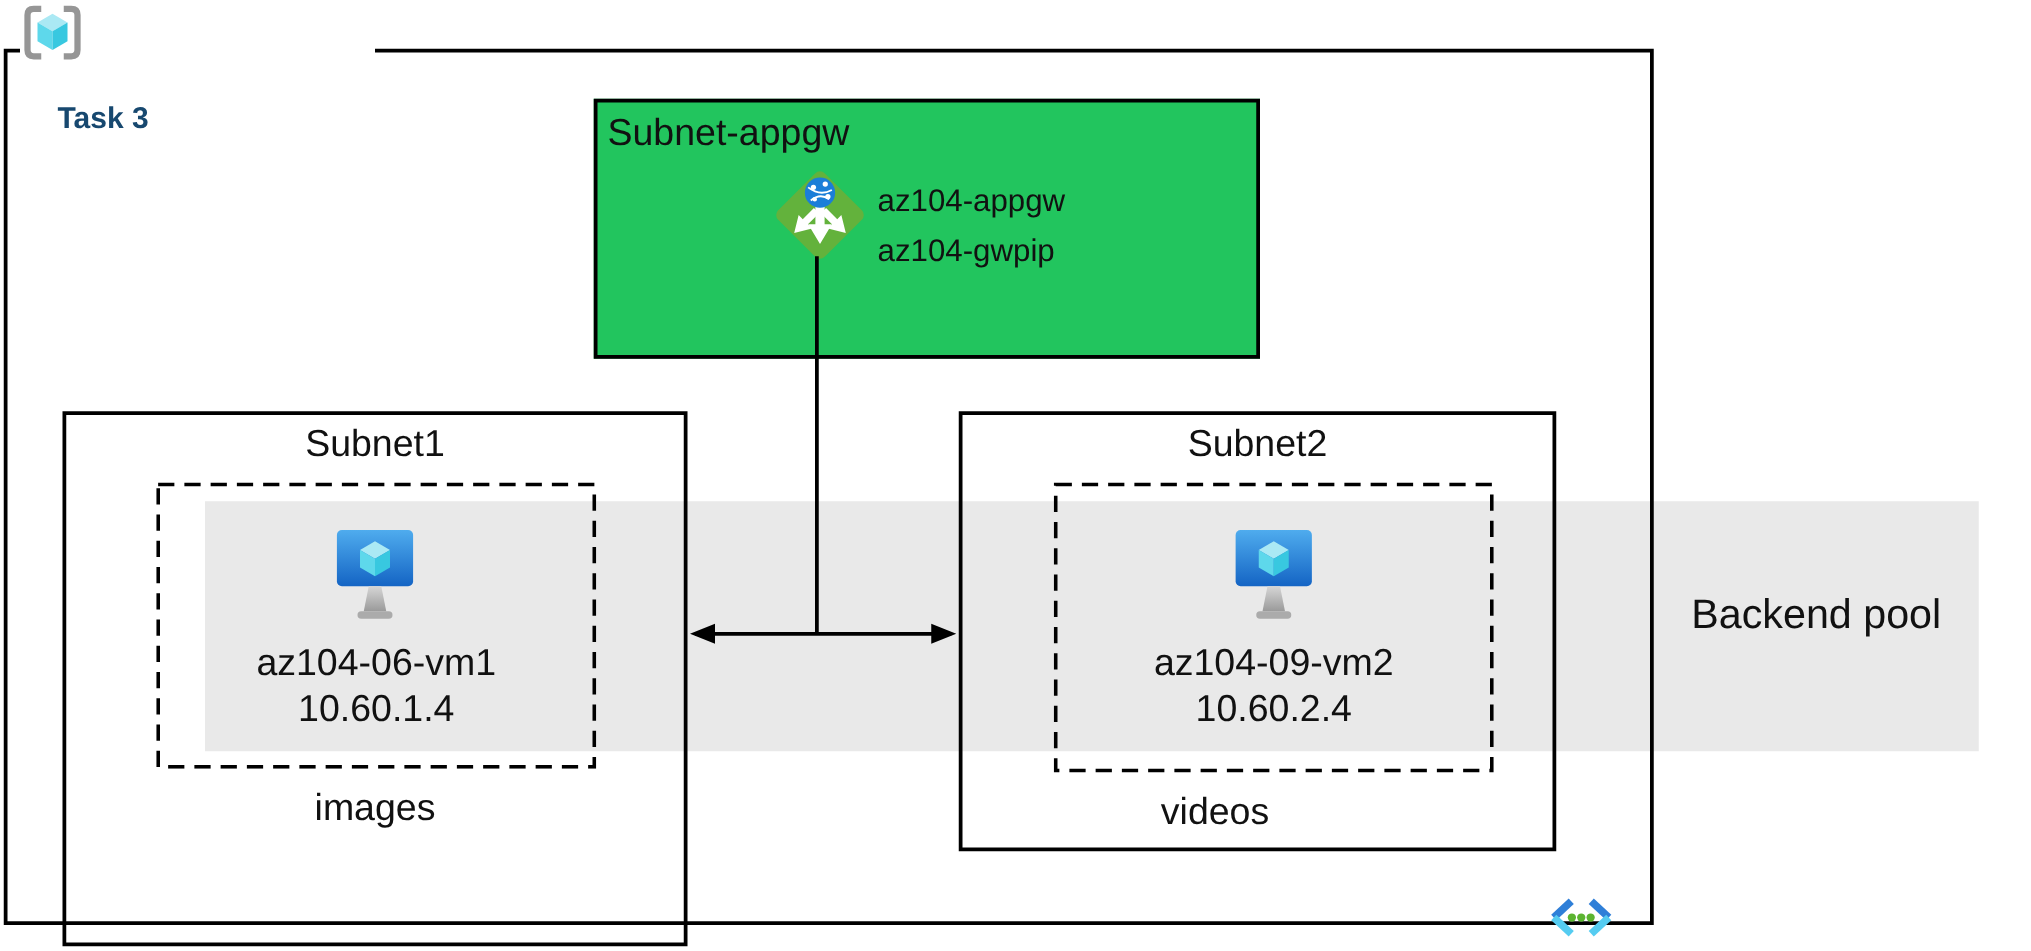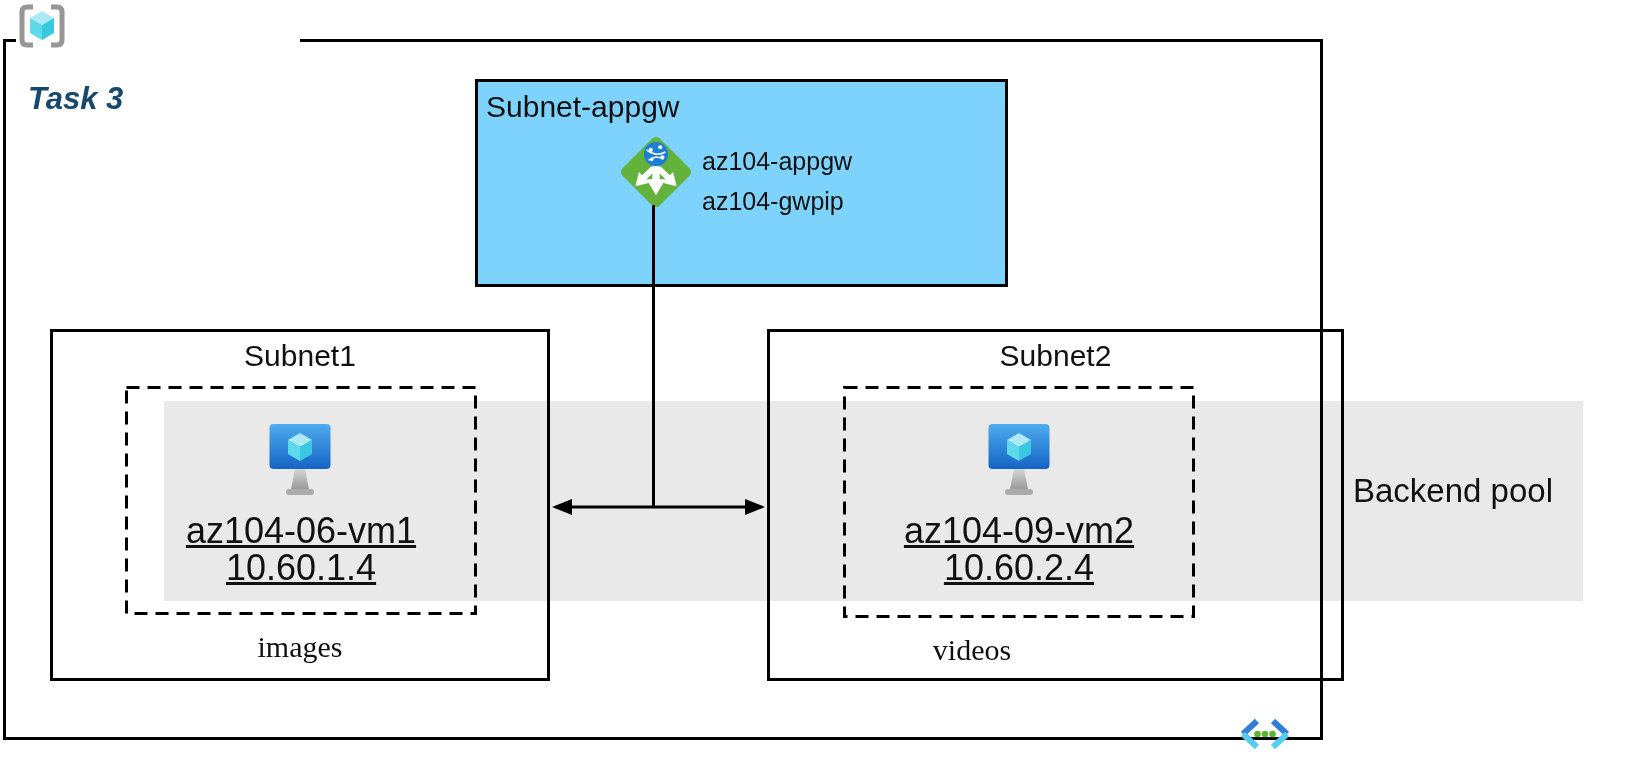--- a/index.html
+++ b/index.html
@@ -28,45 +28,45 @@
   
   .band{left:164px;top:401px;width:1419px;height:200px;background:var(--band-gray);z-index:0;}
   .backend-label{left:1323px;top:401px;width:260px;height:200px;display:flex;align-items:center;
     justify-content:center;padding-bottom:20px;box-sizing:border-box;font-size:33px;z-index:1;}
   
   .rg-box{left:3px;top:39px;width:1320px;height:701px;border:3px solid var(--line-color);
     box-sizing:border-box;background:transparent;z-index:1;}
   .rg-gap{left:16px;top:36px;width:284px;height:9px;background:#ffffff;z-index:2;}
   .rg-icon{left:18px;top:4px;z-index:3;}
   .rg-label{left:88px;top:13px;font-size:31px;z-index:3;}
-  .task-label{left:28px;top:81px;font-size:31px;font-weight:700;color:var(--task-label-color);z-index:3;font-style:italic;}
+  .task-label{left:46px;top:81px;font-size:24px;font-weight:700;color:var(--task-label-color);z-index:3;}
   
   .appgw-box{left:475px;top:79px;width:533px;height:208px;border:3px solid var(--line-color);
-    box-sizing:border-box;background:#7dd3fc;z-index:1;}
+    box-sizing:border-box;background:#22c55e;z-index:1;}
   .appgw-title{padding:8px 0 0 8px;font-size:30px;}
   .appgw-icon{left:616px;top:132px;z-index:2;}
   .appgw-lines{left:702px;top:141px;font-size:25px;line-height:40px;z-index:2;}
   
   .conn-v{left:652px;top:205px;width:3px;height:302px;background:var(--line-color);z-index:2;}
   .conn-h{left:550px;top:494px;z-index:2;}
   
   .subnet-box{border:3px solid var(--line-color);box-sizing:border-box;background:transparent;z-index:1;}
-  .subnet1-box{left:50px;top:329px;width:500px;height:352px;}
-  .subnet2-box{left:767px;top:329px;width:577px;height:352px;}
+  .subnet1-box{left:50px;top:329px;width:500px;height:428px;}
+  .subnet2-box{left:767px;top:329px;width:478px;height:352px;}
   .subnet-title{text-align:center;margin-top:7px;font-size:30px;}
   .dashed-rect{z-index:1;}
   .dashed1{left:125px;top:386px;}
   .dashed2{left:843px;top:386px;}
   .vm-icon{z-index:2;}
   .vm1-icon{left:269px;top:423px;}
   .vm2-icon{left:988px;top:423px;}
-  .vm-labels{text-align:center;font-size:36px;line-height:37px;z-index:2;text-decoration:underline;}
+  .vm-labels{text-align:center;font-size:30px;line-height:37px;z-index:2;}
   .vm1-labels{left:125px;top:512px;width:352px;}
   .vm2-labels{left:843px;top:512px;width:352px;}
-  .app-label{text-align:center;font-size:30px;z-index:2;font-family:Liberation Serif, serif;}
+  .app-label{text-align:center;font-size:30px;z-index:2;}
   .images-label{left:50px;top:630px;width:500px;}
   .videos-label{left:723px;top:633px;width:498px;}
   .vnet-icon{left:1238px;top:714px;z-index:3;}
 </style>
 </head>
 <body>
 
 <div class="stage">
 
   <svg width="0" height="0" style="position:absolute" aria-hidden="true">

